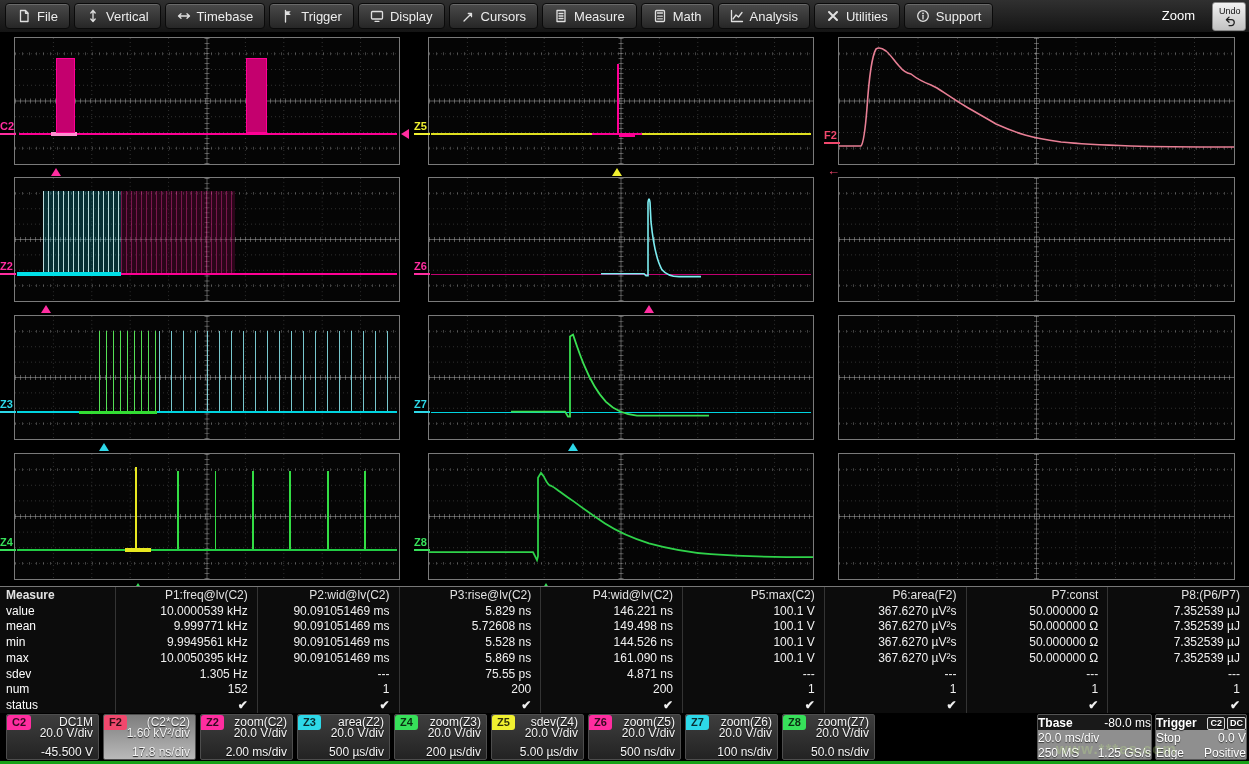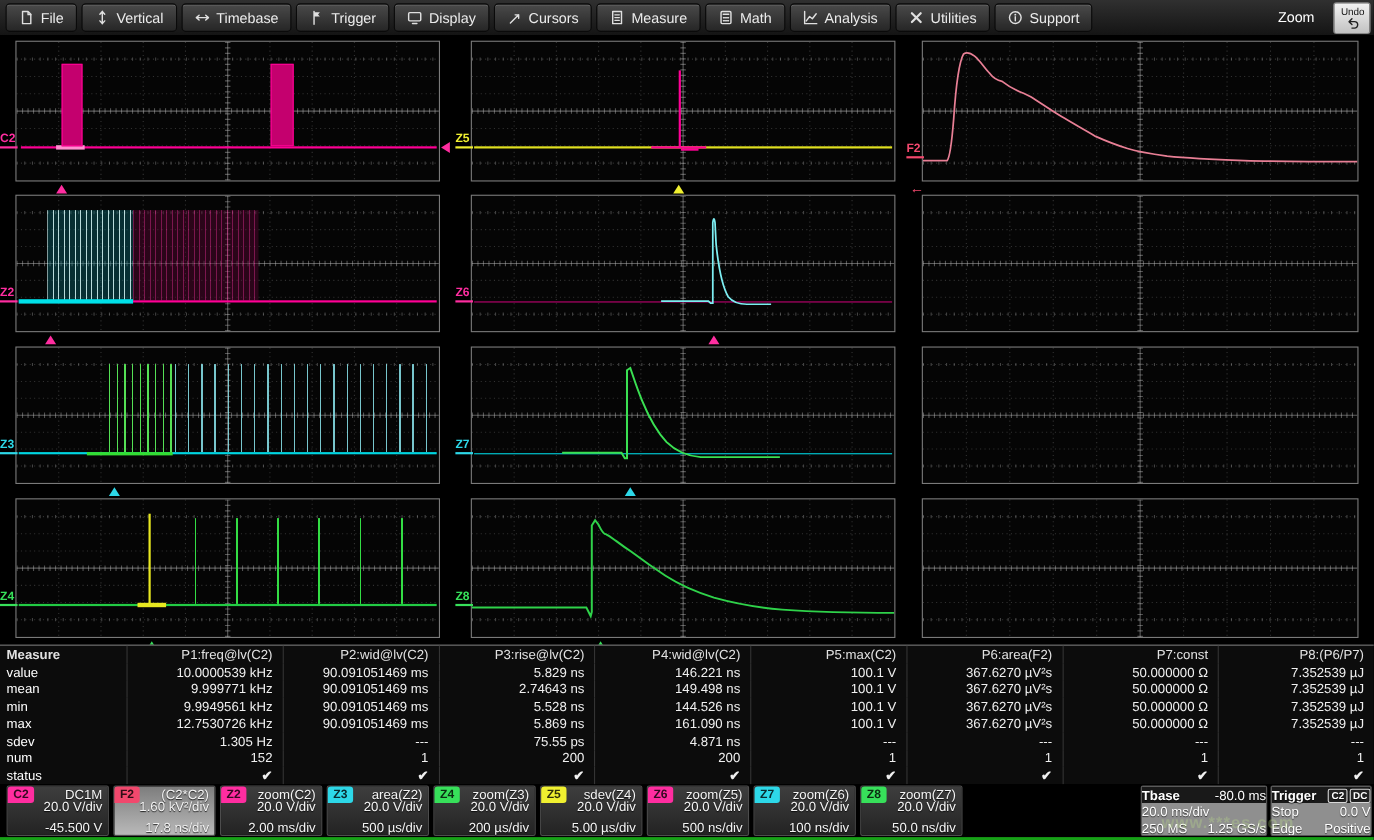--- a/index.html
+++ b/index.html
@@ -540,41 +540,41 @@
       <div>146.221 ns</div>
       <div>100.1 V</div>
       <div>367.6270 µV²s</div>
       <div>50.000000 Ω</div>
       <div>7.352539 µJ</div>
     </div>
     <div class="mrow">
       <div class="rowlabel">mean</div>
       <div>9.999771 kHz</div>
       <div>90.091051469 ms</div>
-      <div>2.74643 ns</div>
+      <div>5.72608 ns</div>
       <div>149.498 ns</div>
       <div>100.1 V</div>
       <div>367.6270 µV²s</div>
       <div>50.000000 Ω</div>
       <div>7.352539 µJ</div>
     </div>
     <div class="mrow">
       <div class="rowlabel">min</div>
       <div>9.9949561 kHz</div>
       <div>90.091051469 ms</div>
       <div>5.528 ns</div>
       <div>144.526 ns</div>
       <div>100.1 V</div>
       <div>367.6270 µV²s</div>
       <div>50.000000 Ω</div>
       <div>7.352539 µJ</div>
     </div>
     <div class="mrow">
       <div class="rowlabel">max</div>
-      <div>12.7530726 kHz</div>
+      <div>10.0050395 kHz</div>
       <div>90.091051469 ms</div>
       <div>5.869 ns</div>
       <div>161.090 ns</div>
       <div>100.1 V</div>
       <div>367.6270 µV²s</div>
       <div>50.000000 Ω</div>
       <div>7.352539 µJ</div>
     </div>
     <div class="mrow">
       <div class="rowlabel">sdev</div>

